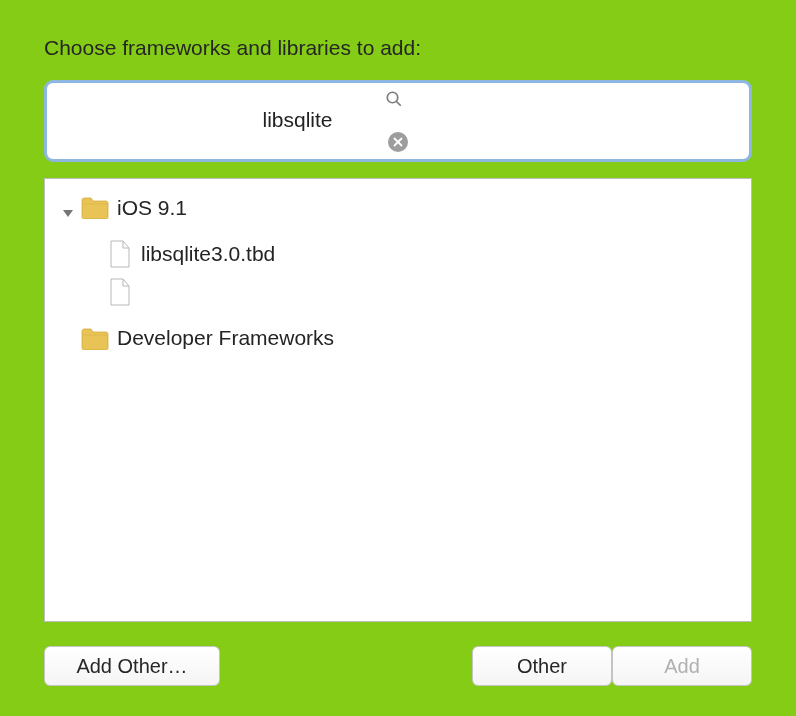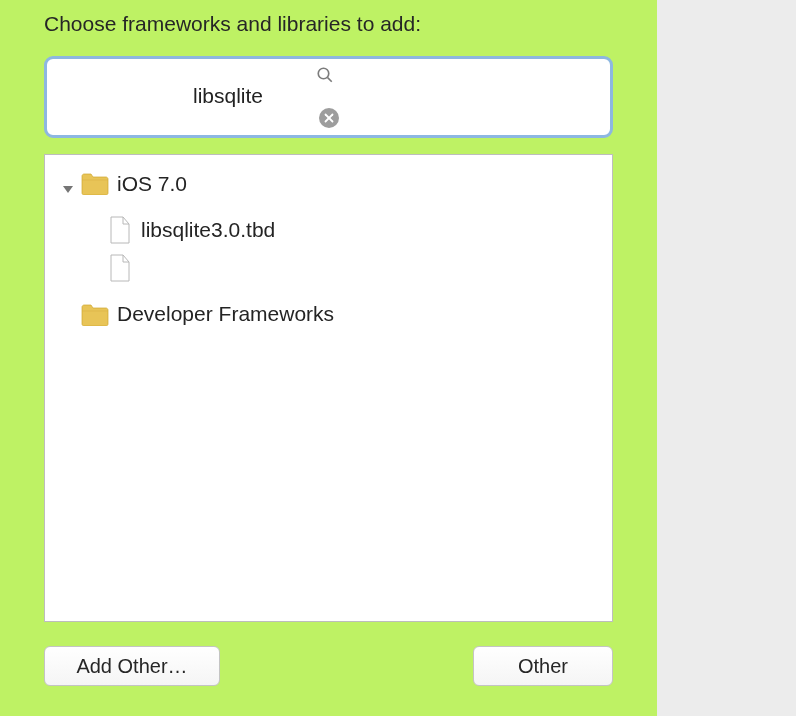--- a/index.html
+++ b/index.html
@@ -8,24 +8,24 @@
       padding: 0;
     }
     body {
       font-family: -apple-system, BlinkMacSystemFont, "Helvetica Neue", Arial, sans-serif;
       background: #ececec;
       width: 796px;
       height: 716px;
       overflow: hidden;
     }
     .dialog {
-      width: 657px;
+      width: 796px;
       height: 716px;
-      background: #bef264;
-      padding: 12px 44px 30px 44px;
+      background: #84cc16;
+      padding: 36px 44px 30px 44px;
       display: flex;
       flex-direction: column;
     }
     .title {
       font-size: 21px;
       color: #262626;
       margin-bottom: 20px;
     }
     .search-wrapper {
       position: relative;
@@ -176,21 +176,21 @@
         <svg viewBox="0 0 14 14">
           <polygon points="2,4 12,4 7,11" fill="#757575"></polygon>
         </svg>
       </span>
       <span class="folder-icon">
         <svg viewBox="0 0 28 22">
           <path d="M1 4 L1 20 C1 21 2 22 3 22 L25 22 C26 22 27 21 27 20 L27 6 C27 5 26 4 25 4 L12 4 L10 1 L3 1 C2 1 1 2 1 3 Z" fill="#e8c457" stroke="#cfa82e" stroke-width="0.7"></path>
           <path d="M1 7 L27 7" stroke="#d8b144" stroke-width="0.6"></path>
         </svg>
       </span>
-      <span>iOS 7.0</span>
+      <span>iOS 9.1</span>
     </div>
 
     <div class="spacer-row"></div>
 
     <div class="tree-row indent-1">
       <span class="file-icon">
         <svg viewBox="0 0 22 28">
           <path d="M2 1 L14 1 L20 8 L20 27 L2 27 Z" fill="#ffffff" stroke="#b8b8b8" stroke-width="1"></path>
           <path d="M14 1 L14 8 L20 8" fill="none" stroke="#b8b8b8" stroke-width="1"></path>
         </svg>
@@ -218,15 +218,16 @@
       </span>
       <span>Developer Frameworks</span>
     </div>
 
   </div>
 
   <div class="button-row">
     <button class="btn" style="min-width:176px;">Add Other…</button>
     <div class="btn-spacer"></div>
     <button class="btn">Other</button>
+    <button class="btn disabled">Add</button>
   </div>
 
 </div>
 
 </body></html>

